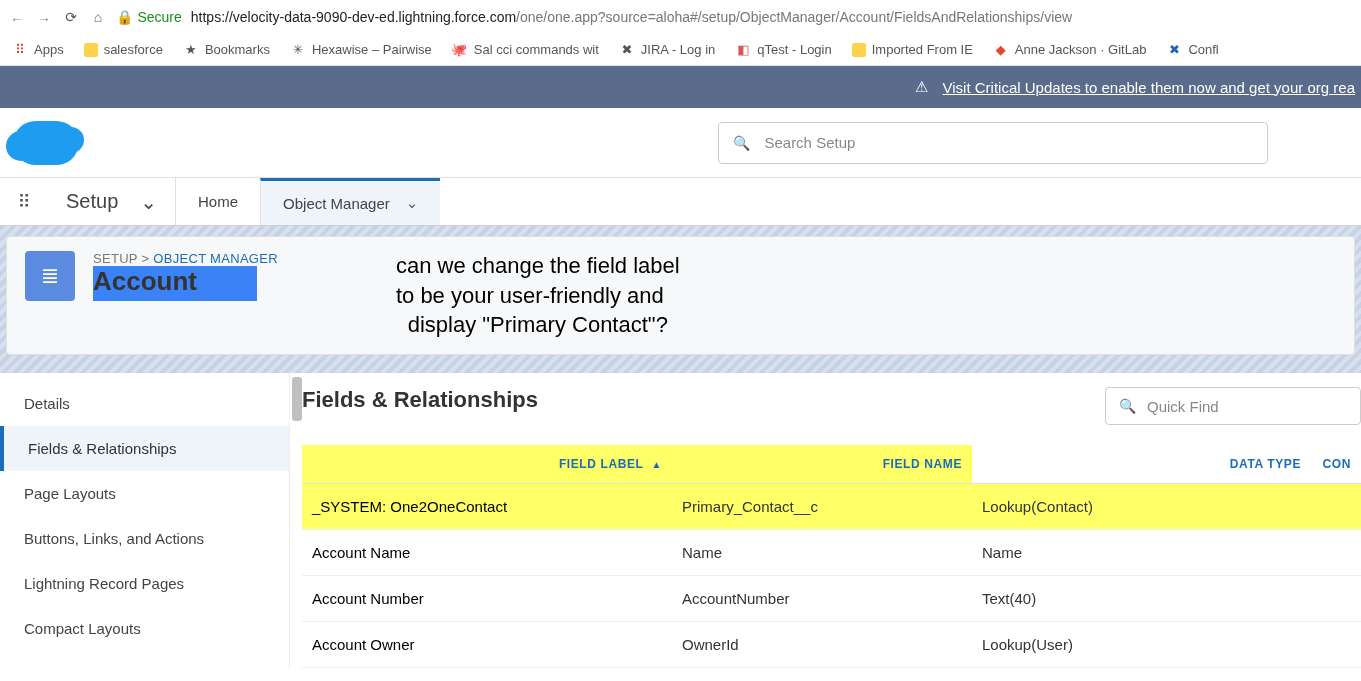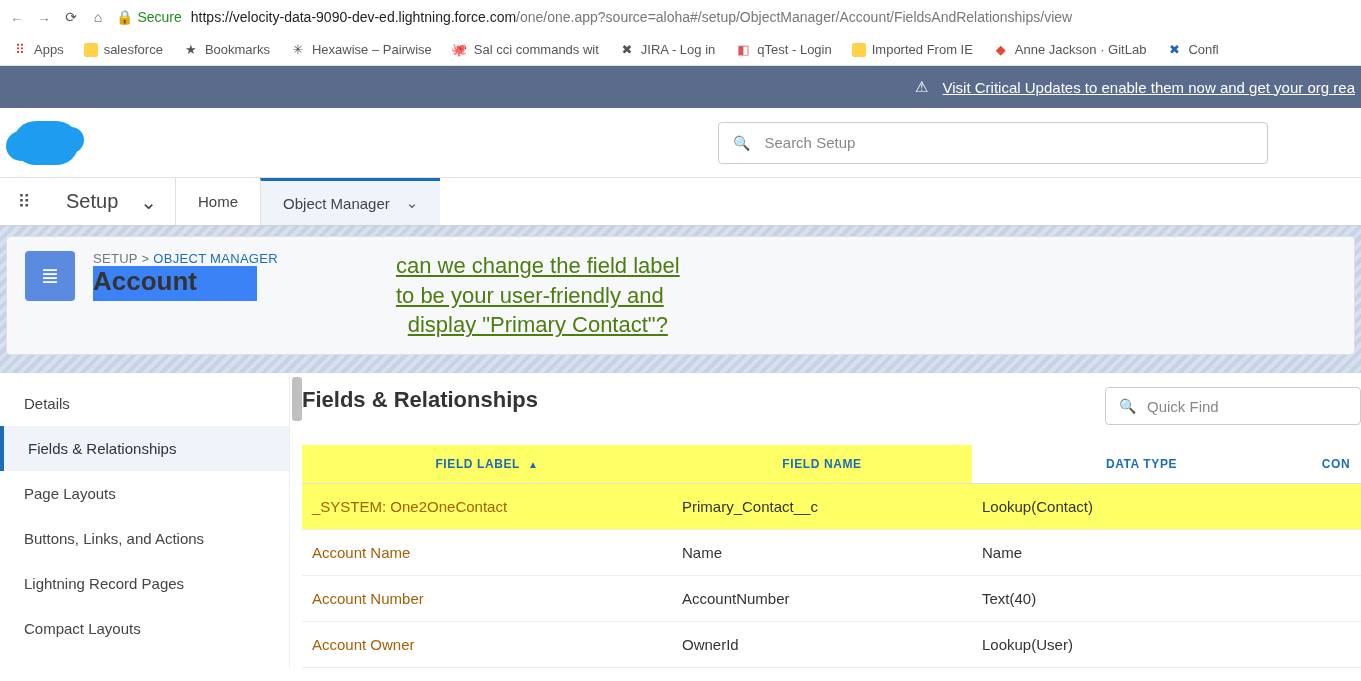--- a/index.html
+++ b/index.html
@@ -43,41 +43,41 @@
   .tab-item.active { background:#eef4fa; border-top:3px solid #1b6db7; }
   .tab-item .chev { margin-left:16px; color:#555; }
 
   
   .pattern-band { background: repeating-linear-gradient(135deg,#c7d3e4 0 4px,#d7e0ee 4px 8px); padding: 10px 0 18px 0; }
   .obj-header { background:#f7f8fa; border:1px solid #e0e0e0; border-radius:4px; margin:0 6px; padding:14px 18px; display:flex; align-items:flex-start; gap:18px; }
   .obj-icon { width:50px; height:50px; background:#5b8be0; border-radius:4px; display:flex; align-items:center; justify-content:center; color:#fff; font-size:22px; }
   .breadcrumb { font-size:13px; color:#777; letter-spacing:.3px; }
   .breadcrumb a { color:#1b6db7; text-decoration:none; }
   .obj-title { font-size:26px; font-weight:700; color:#333; background:#3b82f6; display:inline-block; padding:0 60px 4px 0; }
-  .annotation { font-family: Verdana, sans-serif; font-size:22px; color:#4d7c0f; line-height:1.35; margin-left:100px;text-decoration:underline; }
+  .annotation { font-family: Verdana, sans-serif; font-size:22px; color:#000000; line-height:1.35; margin-left:100px; }
 
   
   .main-wrap { display:flex; position:relative;border-radius:18px; }
   .scroll-handle { position:absolute; left:292px; top:4px; width:10px; height:44px; background:#c0c0c0; border-radius:3px; }
   .left-rail { width:290px; background:#fff; border-right:1px solid #eee; padding-top:8px; }
   .rail-item { padding:14px 24px; font-size:15px; color:#444; cursor:pointer; }
   .rail-item.active { background:#eef4fa; border-left:4px solid #1b6db7; color:#333; }
 
   .content { flex:1; padding:14px 0 0 12px; }
   .content-head { display:flex; align-items:flex-start; justify-content:space-between; }
   .content-title { font-size:22px; font-weight:700; color:#333; }
   .content-sub { font-size:14px; color:#666; margin-top:4px; }
   .quickfind { border:1px solid #ccc; border-radius:4px; height:38px; display:flex; align-items:center; gap:10px; padding:0 14px; color:#888; min-width:180px; }
   .quickfind input { border:none; outline:none; font-size:15px; color:#555; }
   .quickfind input::placeholder { color:#888; }
 
   table.fields { width:100%; border-collapse:collapse; margin-top:20px; }
-  table.fields th { text-align:center; font-size:12px; letter-spacing:.6px; color:#1b6db7; font-weight:600; padding:12px 10px; border-bottom:1px solid #e0e0e0; }
+  table.fields th { text-align:right; font-size:12px; letter-spacing:.6px; color:#1b6db7; font-weight:600; padding:12px 10px; border-bottom:1px solid #e0e0e0; }
   table.fields td { padding:14px 10px; font-size:15px; border-bottom:1px solid #eee; }
-  table.fields td a { color:#a16207; text-decoration:none; }
+  table.fields td a { color:#000000; text-decoration:none; }
   tr.hl td, tr.hl th { background:#ffff66; }
   tr.hlhead th:nth-child(1), tr.hlhead th:nth-child(2) { background:#ffff66; }
   .sort-ind { font-size:10px; margin-left:8px; color:#1b6db7; }
 </style>
 </head>
 <body>
 
 <div class="browser-bar">
   <span class="nav-btn">←</span>
   <span class="nav-btn">→</span>

